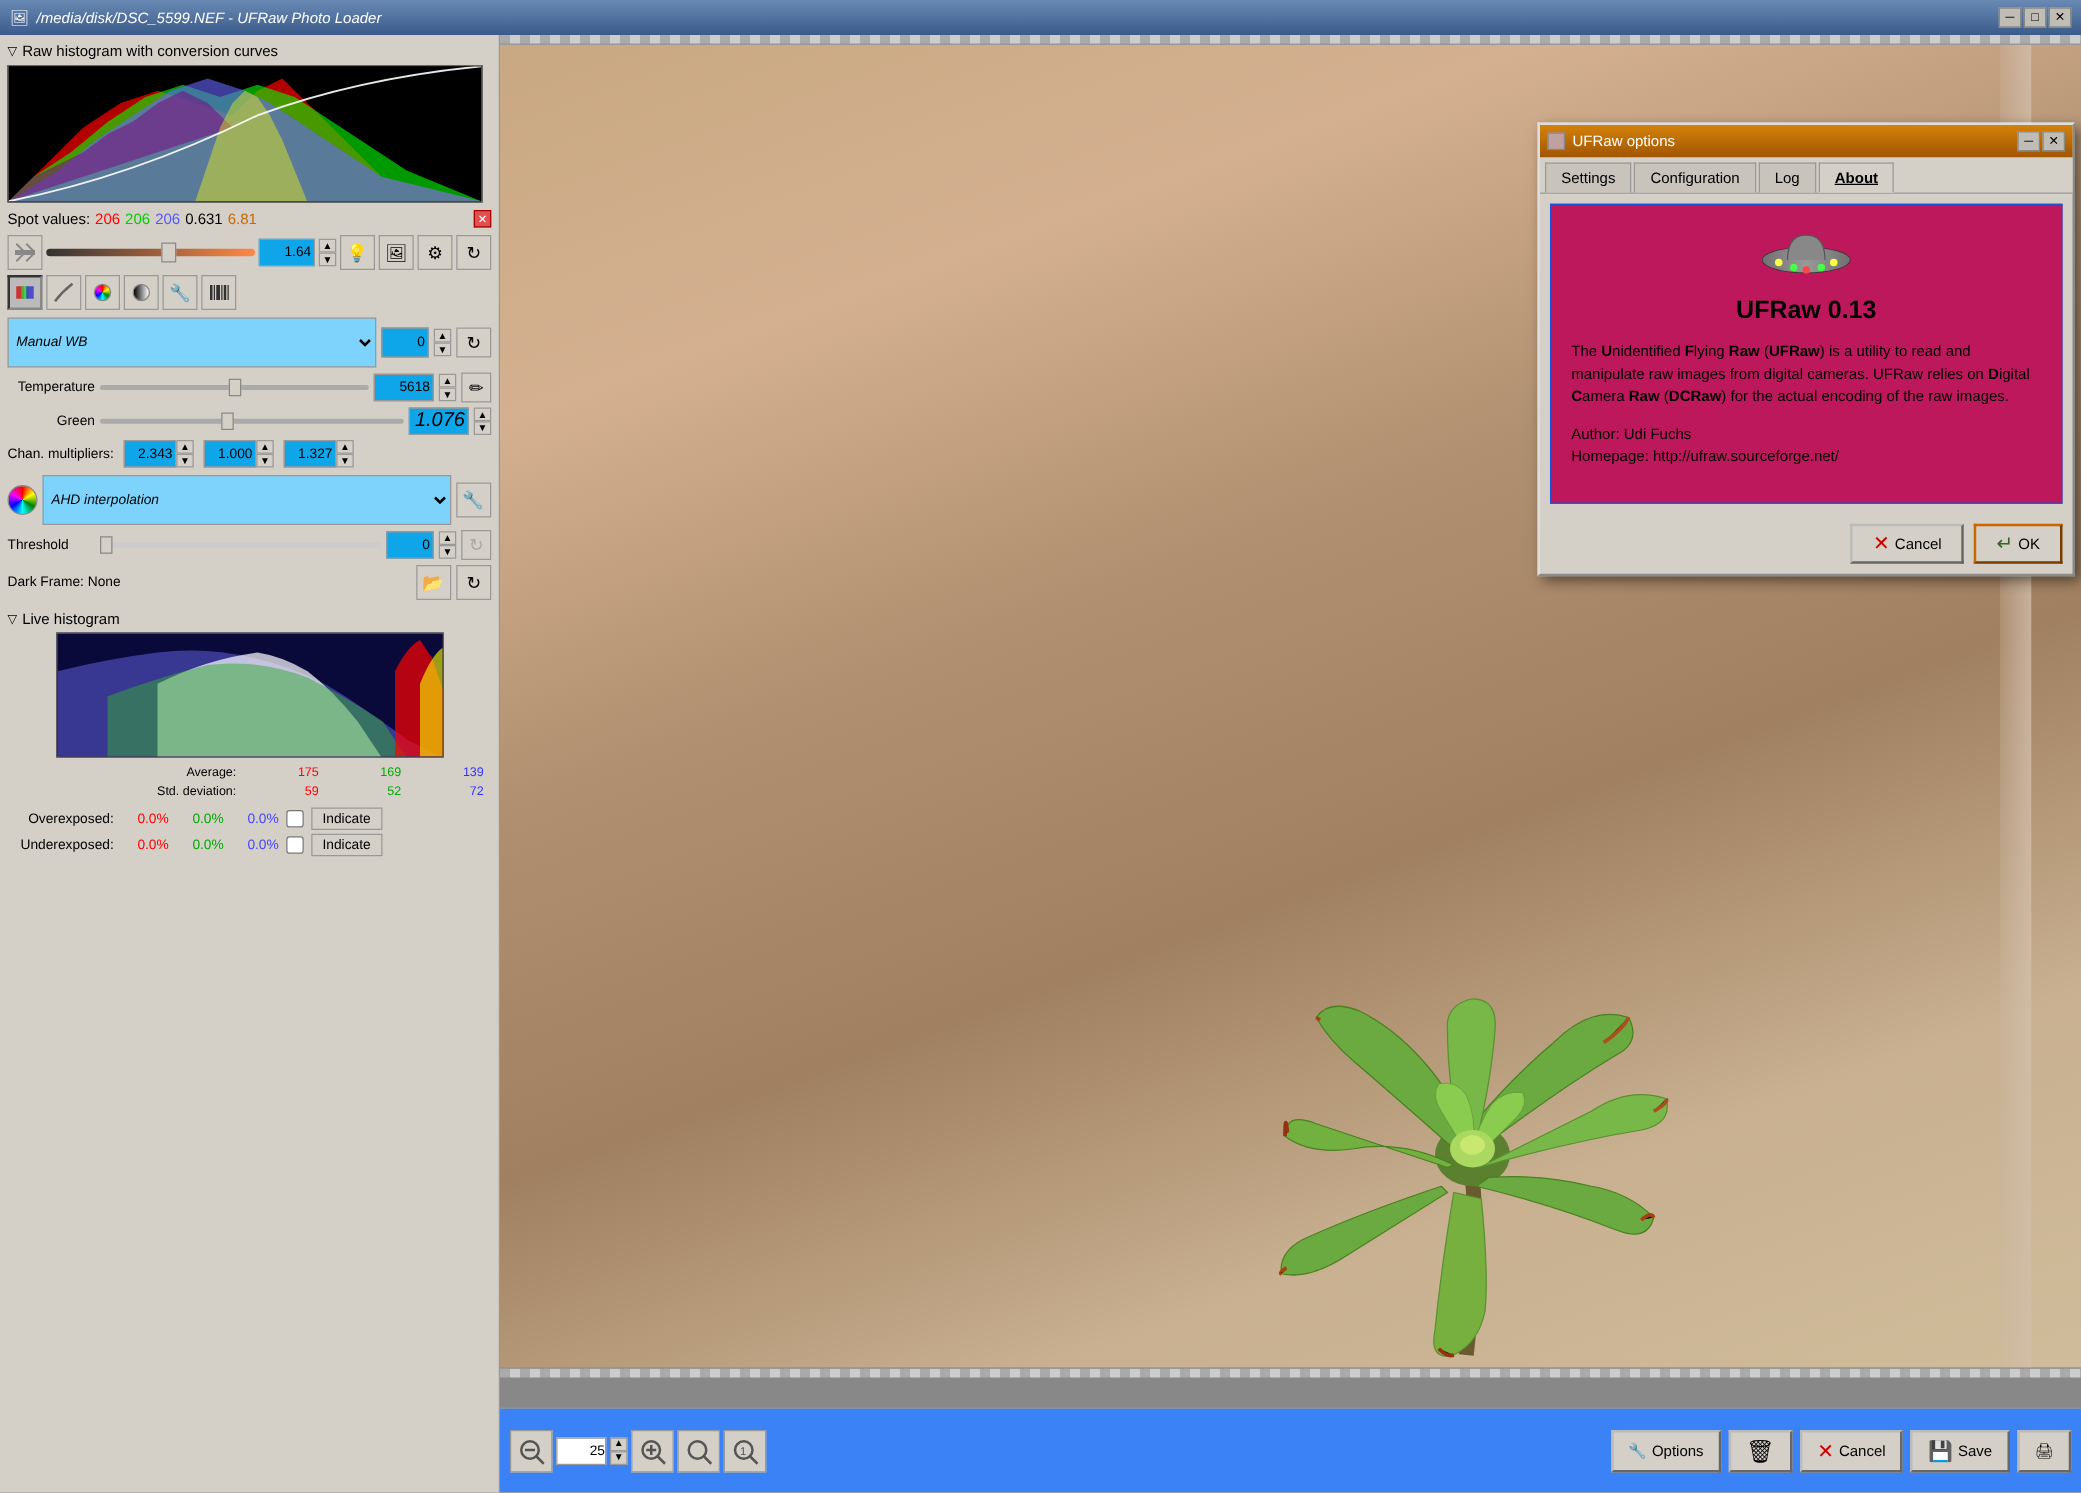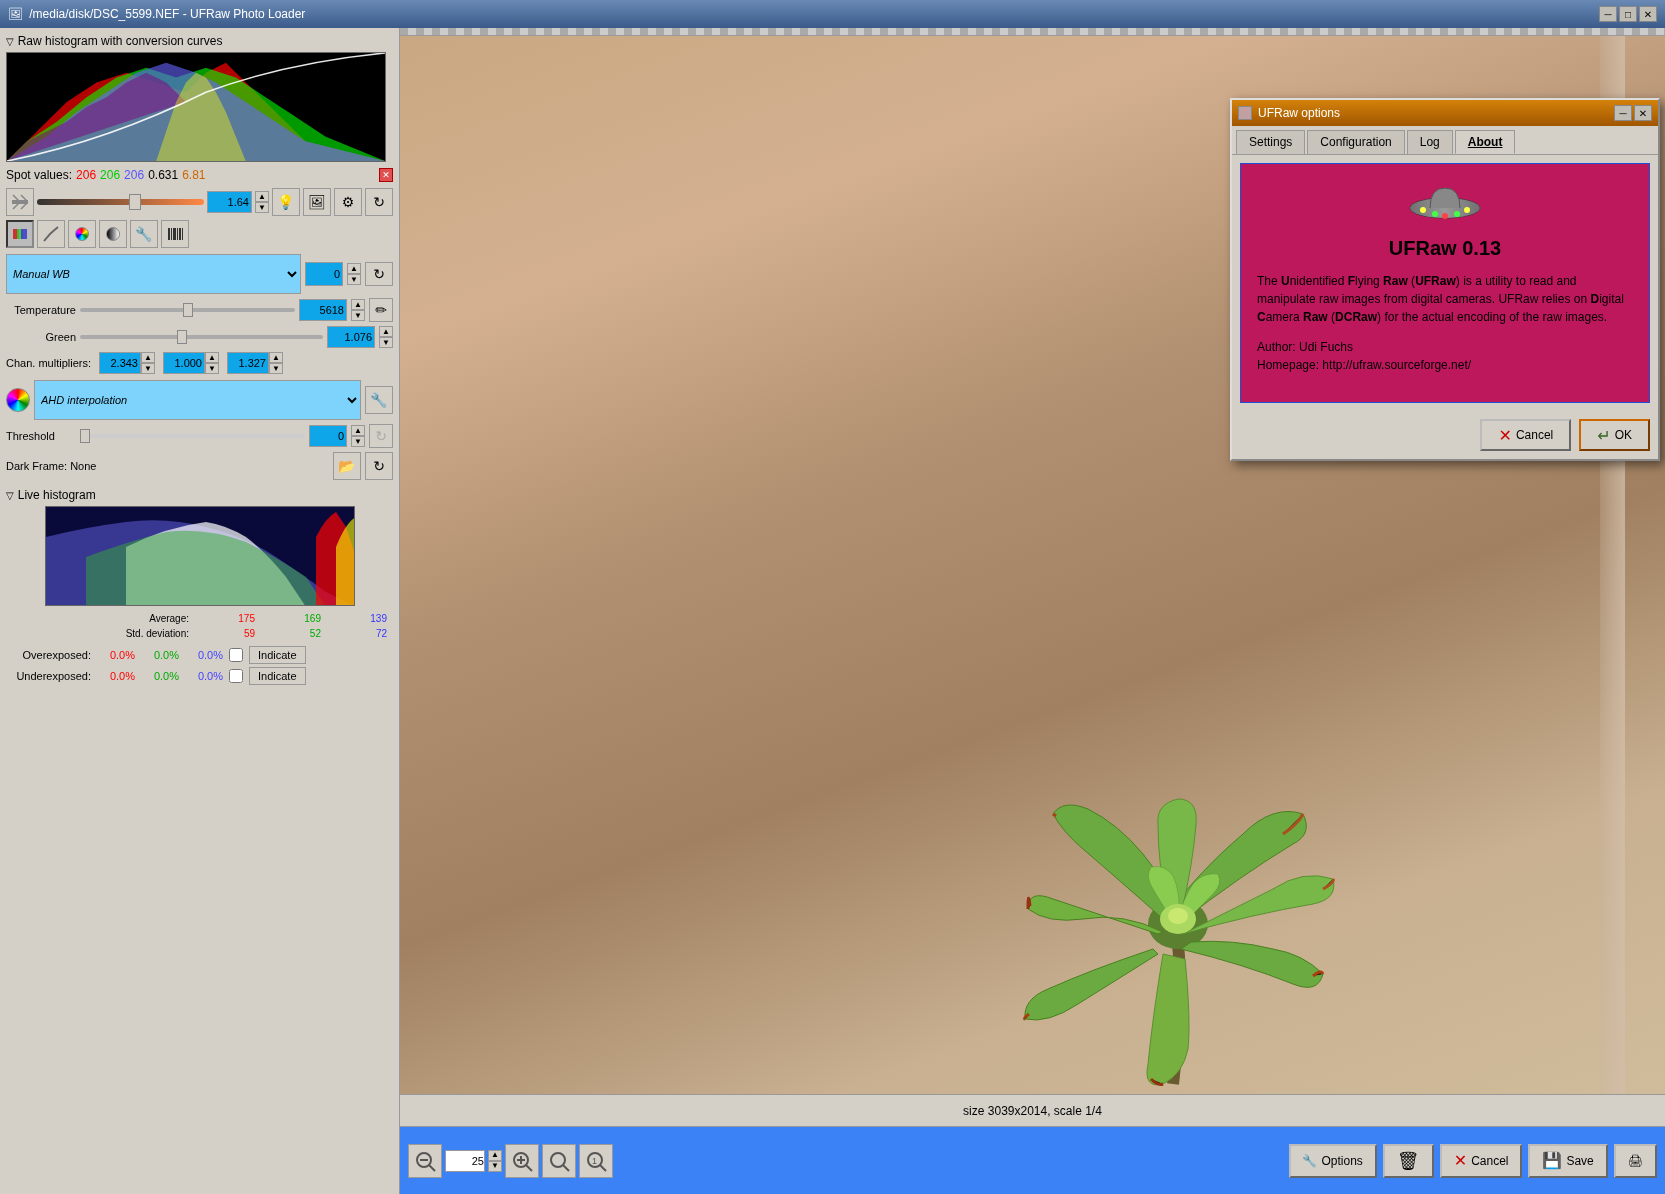--- a/index.html
+++ b/index.html
@@ -18,21 +18,21 @@
       background: linear-gradient(to bottom, #6a8ab5, #3a5a8a);
       color: white;
       height: 28px;
       display: flex;
       align-items: center;
       justify-content: space-between;
       padding: 0 8px;
       font-size: 12px;
     }
     .title-bar-left { display: flex; align-items: center; gap: 6px; }
-    .title-bar-title { font-size: 12px; color: white; }
+    .title-bar-title { font-size: 12px; color: white; font-style: italic; }
     .title-bar-controls { display: flex; gap: 2px; }
     .title-bar-btn {
       width: 18px; height: 16px;
       background: #c0bdb5;
       border: 1px solid #888;
       cursor: pointer;
       font-size: 10px;
       display: flex; align-items: center; justify-content: center;
     }
 
@@ -615,21 +615,21 @@
       <button class="eyedropper-btn">
         <span>✏</span>
       </button>
     </div>
 
     <div class="param-row">
       <span class="param-label">Green</span>
       <div style="flex:1;height:4px;background:#aaa;border-radius:2px;position:relative;">
         <div style="position:absolute;width:10px;height:14px;background:#d4d0c8;border:1px solid #888;top:-5px;left:40%;cursor:pointer;"></div>
       </div>
-      <input class="number-input" type="text" value="1.076" style="width: 48px; height: 22px; border: 1px solid rgb(153, 153, 153); font-size: 11px; text-align: right;">
+      <input class="number-input" type="text" value="1.076" style="width: 48px; height: 22px; border: 1px solid rgb(153, 153, 153); font-size: 16px; text-align: right; font-style: italic;">
       <div class="spin-btns">
         <button class="spin-btn">▲</button>
         <button class="spin-btn">▼</button>
       </div>
     </div>
 
     <div class="chan-row">
       <span class="chan-label">Chan. multipliers:</span>
       <div class="num-spin" style="margin-left:4px;">
         <input class="number-input" type="text" value="2.343" style="width: 42px; height: 22px; border: 1px solid rgb(153, 153, 153); font-size: 11px; text-align: right;">
@@ -789,23 +789,20 @@
 
         <ellipse cx="355" cy="425" rx="18" ry="15" fill="#aad860"></ellipse>
         <ellipse cx="355" cy="422" rx="10" ry="8" fill="#c8e870"></ellipse>
       </svg>
 
       <div style="position:absolute;right:40px;top:0;bottom:0;width:25px;background:linear-gradient(to right,rgba(200,180,160,0.3),rgba(210,190,170,0.8));"></div>
     </div>
 
     <div style="height:8px;background:repeating-linear-gradient(90deg,#aaa 0px,#aaa 8px,#ccc 8px,#ccc 16px);border-top:1px solid #999;"></div>
 
-    <div class="status-bar">
-      <span>size 3039x2014, scale 1/4</span>
-    </div>
 
     <div class="bottom-toolbar">
       <div class="zoom-controls">
         <button class="zoom-btn">
           <svg width="24" height="24">
             <circle cx="11" cy="11" r="7" stroke="#555" stroke-width="2" fill="none"></circle>
             <line x1="16" y1="16" x2="22" y2="22" stroke="#555" stroke-width="2"></line>
             <line x1="7" y1="11" x2="15" y2="11" stroke="#555" stroke-width="2"></line>
           </svg>
         </button>

